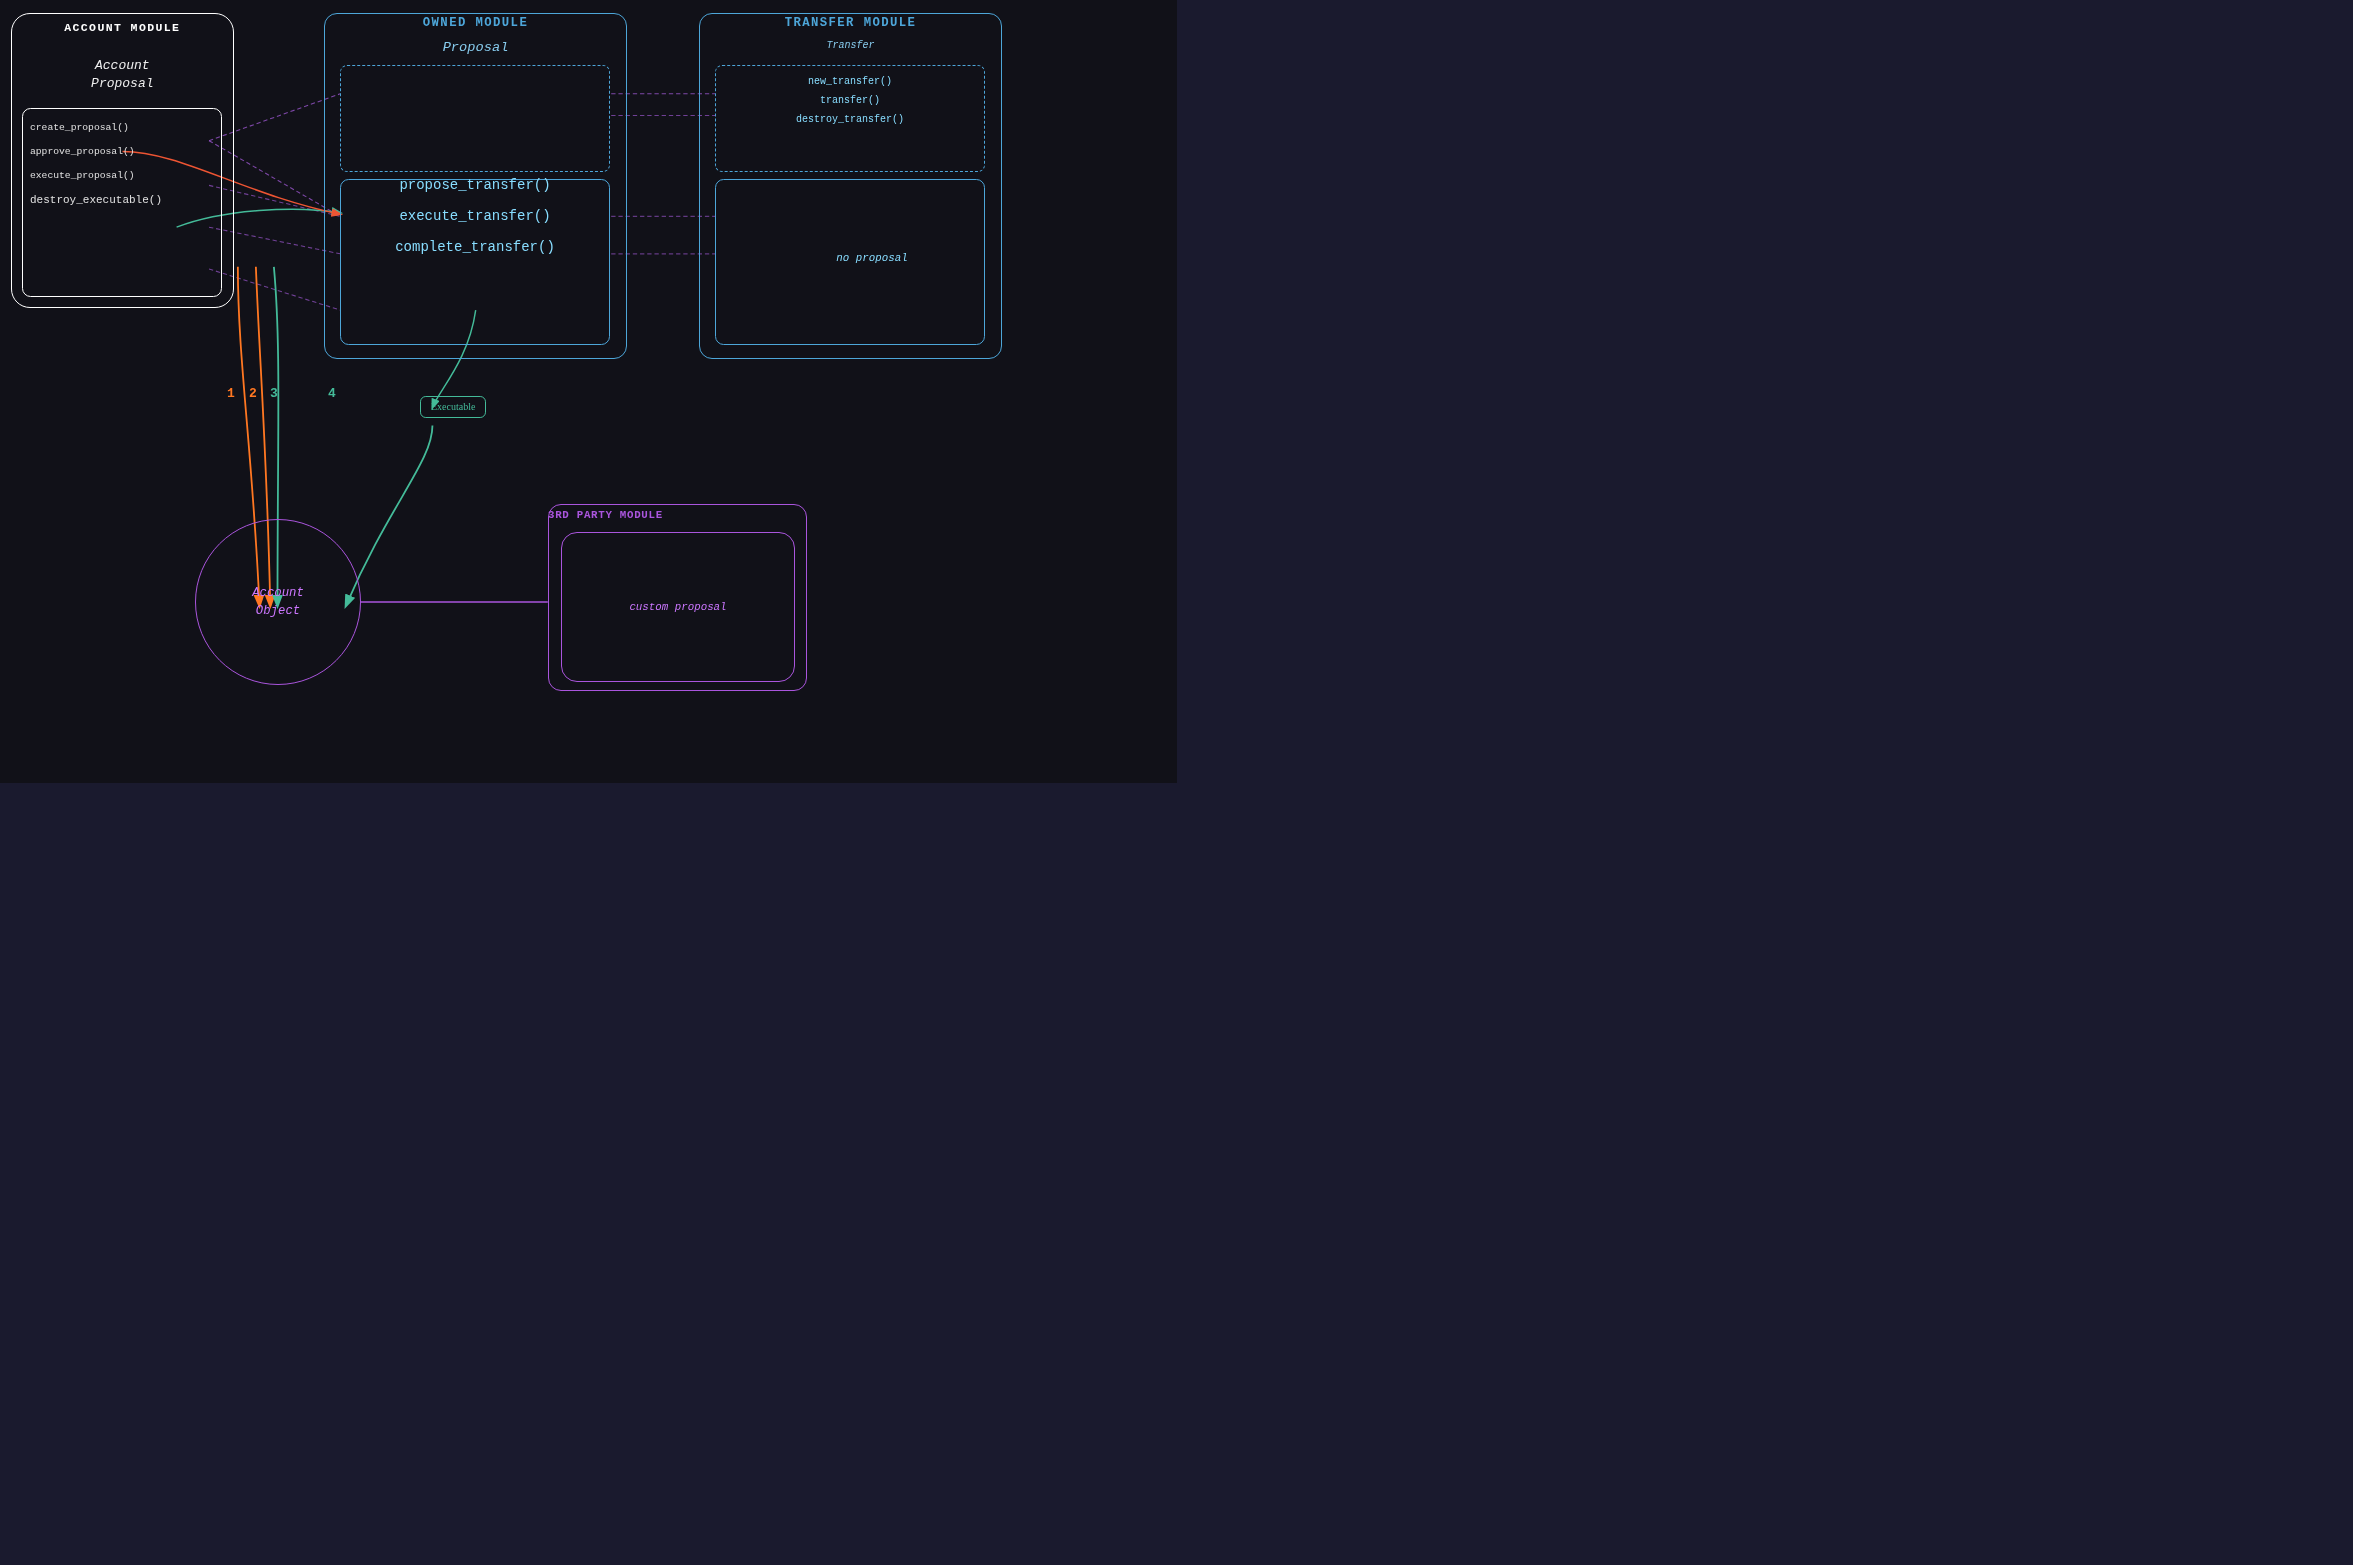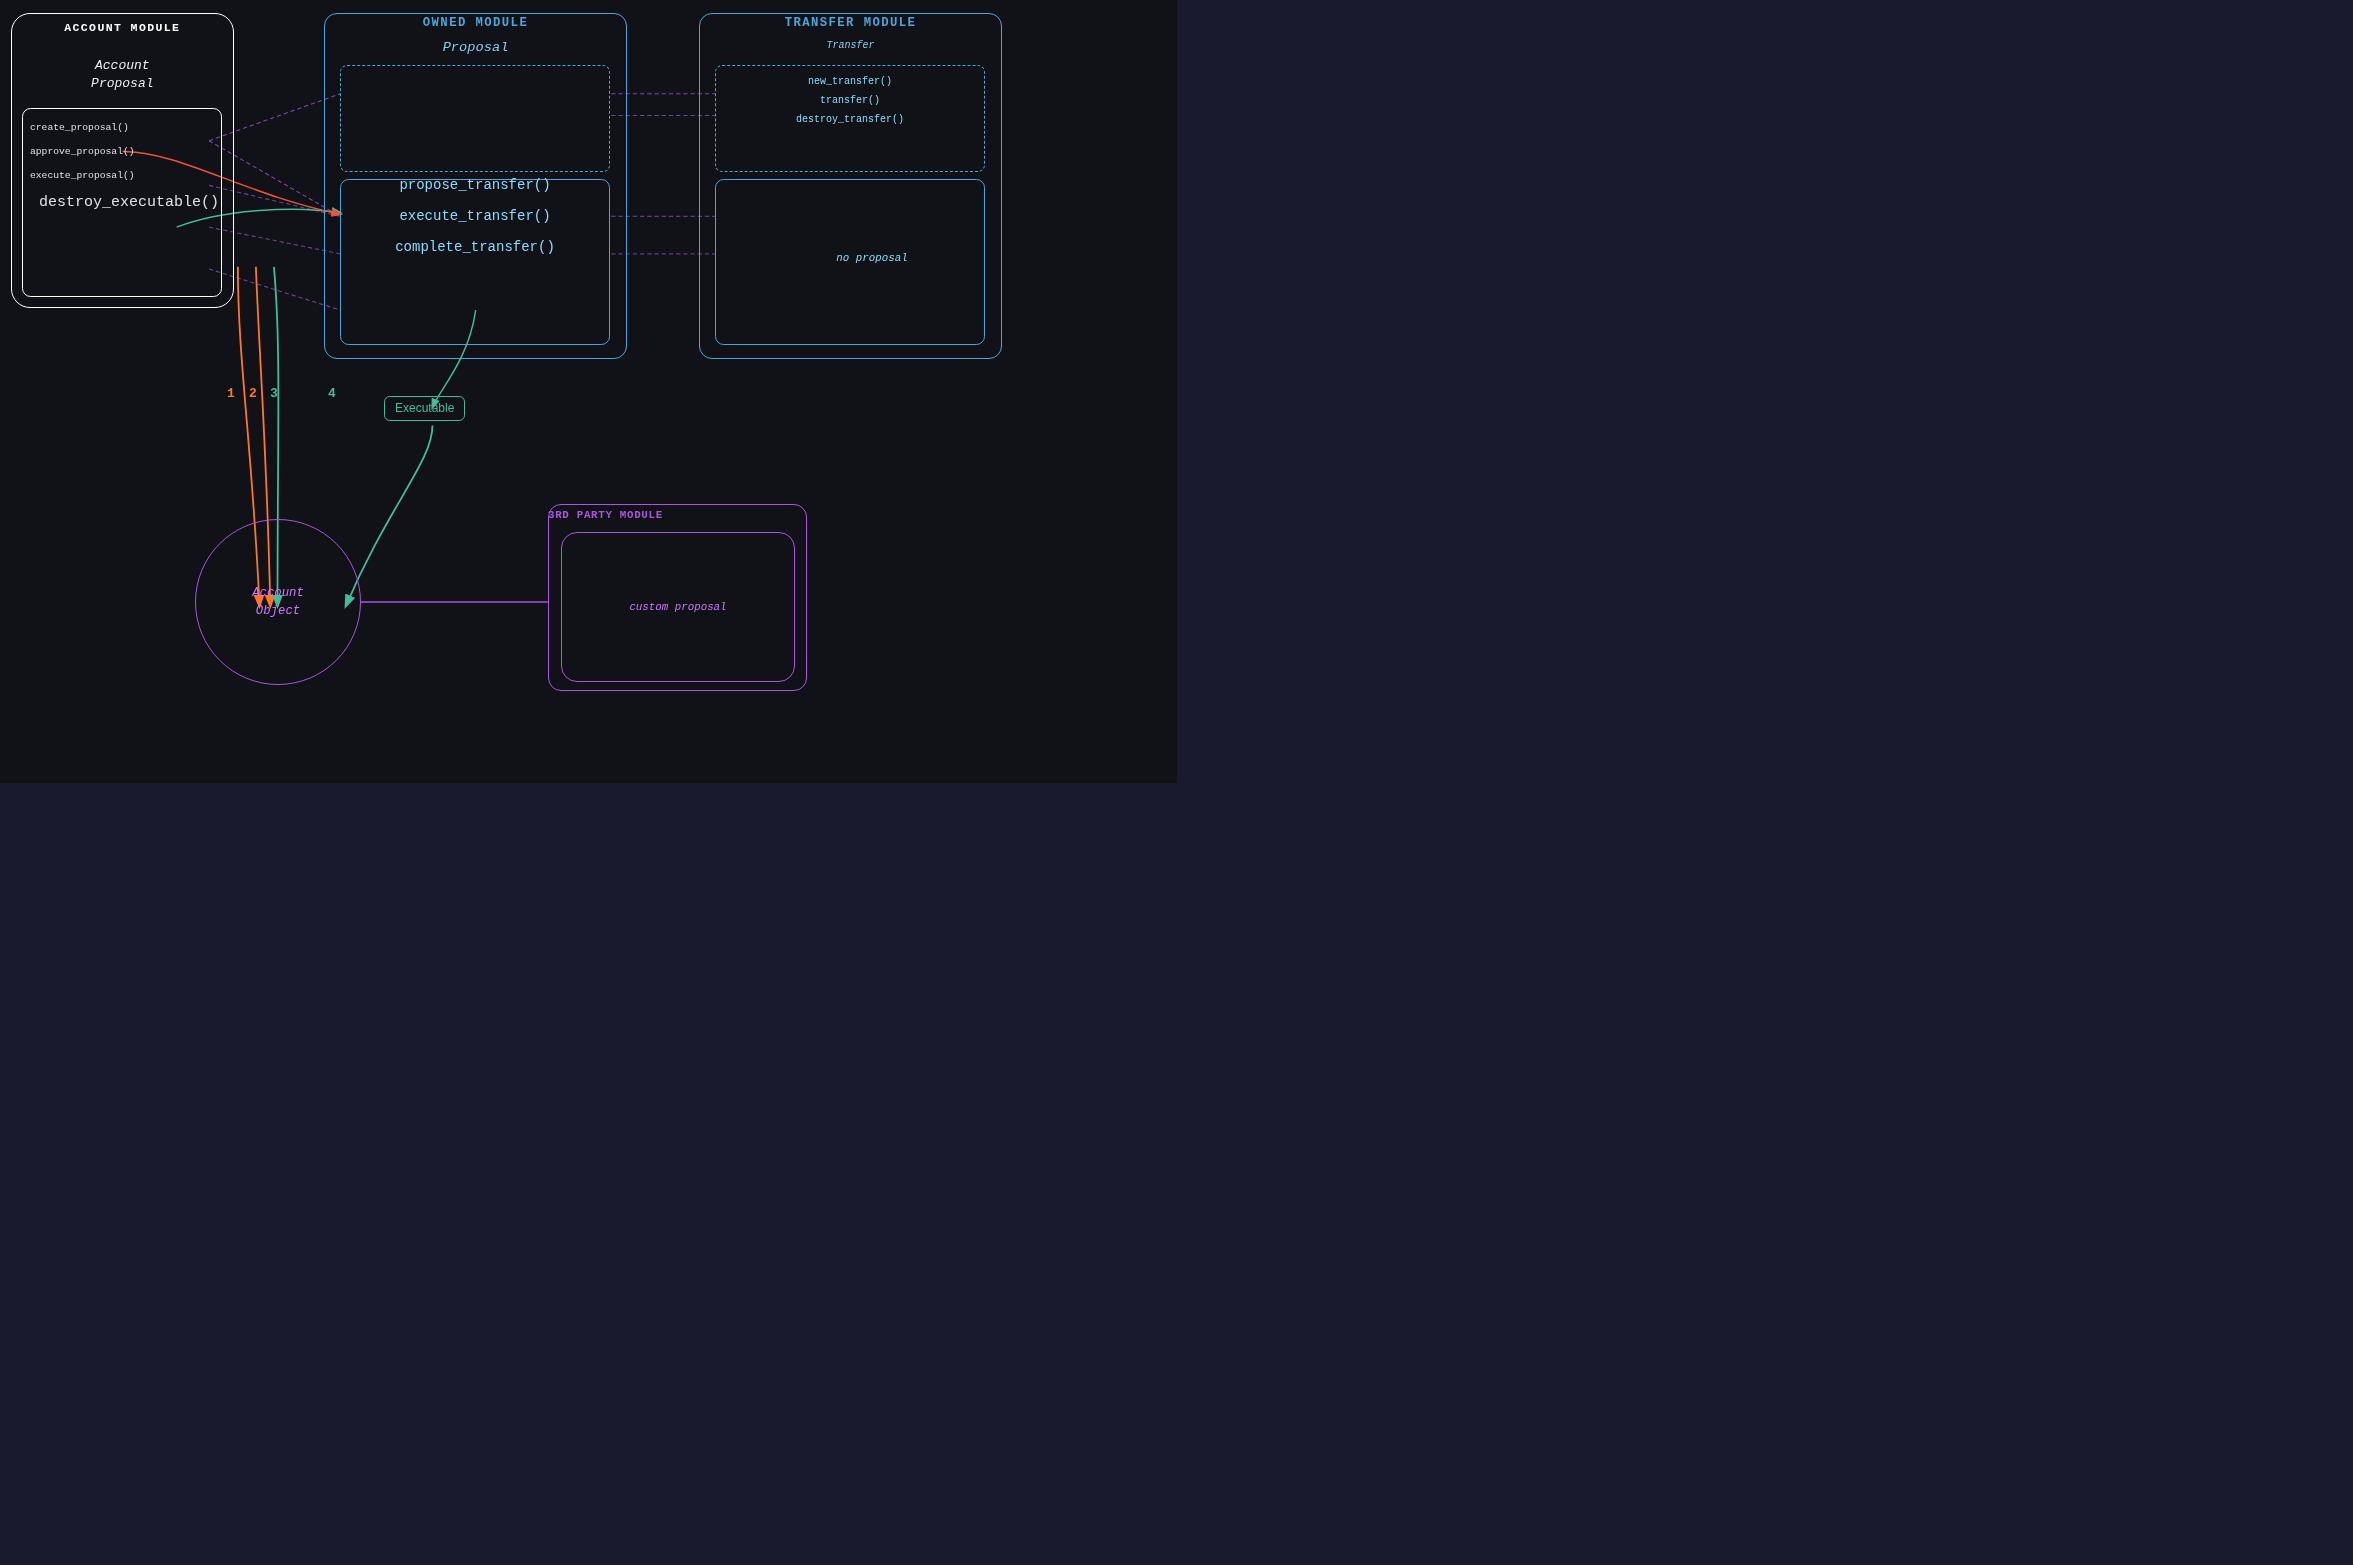--- a/index.html
+++ b/index.html
@@ -248,28 +248,28 @@
     .custom-proposal-text {
       color: #cc77ff;
       font-size: 10.8px;
       font-style: italic;
       text-align: center;
     }
 
     
     .executable-box {
       position: absolute;
-      left: 384px;
+      left: 420px;
       top: 396px;
       border: 1.4px solid #44bb99;
       border-radius: 5.8px;
       padding: 4.3px 10px;
       color: #44bb99;
-      font-size: 12px;
-      font-family: Liberation Sans, sans-serif;
+      font-size: 10px;
+      font-family: Liberation Serif, serif;
     }
 
     
     .step-number {
       position: absolute;
       font-size: 13px;
       font-weight: bold;
       font-family: 'Courier New', monospace;
     }
 
@@ -336,21 +336,21 @@
 
   <div class="account-module">
     <div class="account-module-title" style="position:relative;top:7.2px;left:0;width:100%;text-align:center;color:#fff;font-size:11.5px;font-weight:bold;letter-spacing:1.4px;">ACCOUNT MODULE</div>
     <div style="position:relative;top:30px;left:0;width:100%;text-align:center;color:#eee;font-size:13px;font-style:italic;line-height:1.4;">Account<br>Proposal</div>
 
     <div style="position:absolute;left:10px;top:94px;width:200px;height:189px;border:1.4px solid #fff;border-radius:8.6px;">
       <div style="padding:13px 7.2px 0 7.2px;">
         <div style="color:#e0e0e0;font-size:9.7px;font-family:'Courier New',monospace;margin-bottom:13px;">create_proposal()</div>
         <div style="color:#e0e0e0;font-size:9.7px;font-family:'Courier New',monospace;margin-bottom:13px;">approve_proposal()</div>
         <div style="color:#e0e0e0;font-size:9.7px;font-family:'Courier New',monospace;margin-bottom:13px;">execute_proposal()</div>
-        <div style="color:#e0e0e0;font-size:15px;font-family:'Courier New',monospace;margin-left:9px;">destroy_executable()</div>
+        <div style="color:#e0e0e0;font-size:11px;font-family:'Courier New',monospace;">destroy_executable()</div>
       </div>
     </div>
   </div>
 
   <div class="owned-module"></div>
   <div class="owned-module-title">OWNED MODULE</div>
   <div class="owned-module-subtitle">Proposal</div>
 
   <div class="withdraw-box"></div>
 

